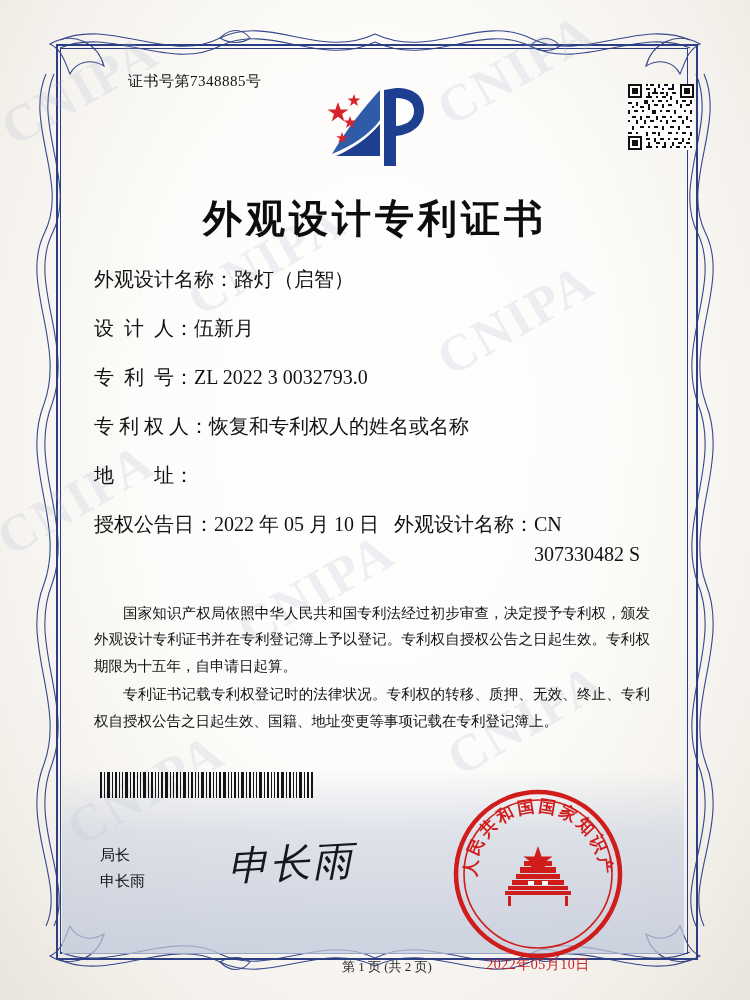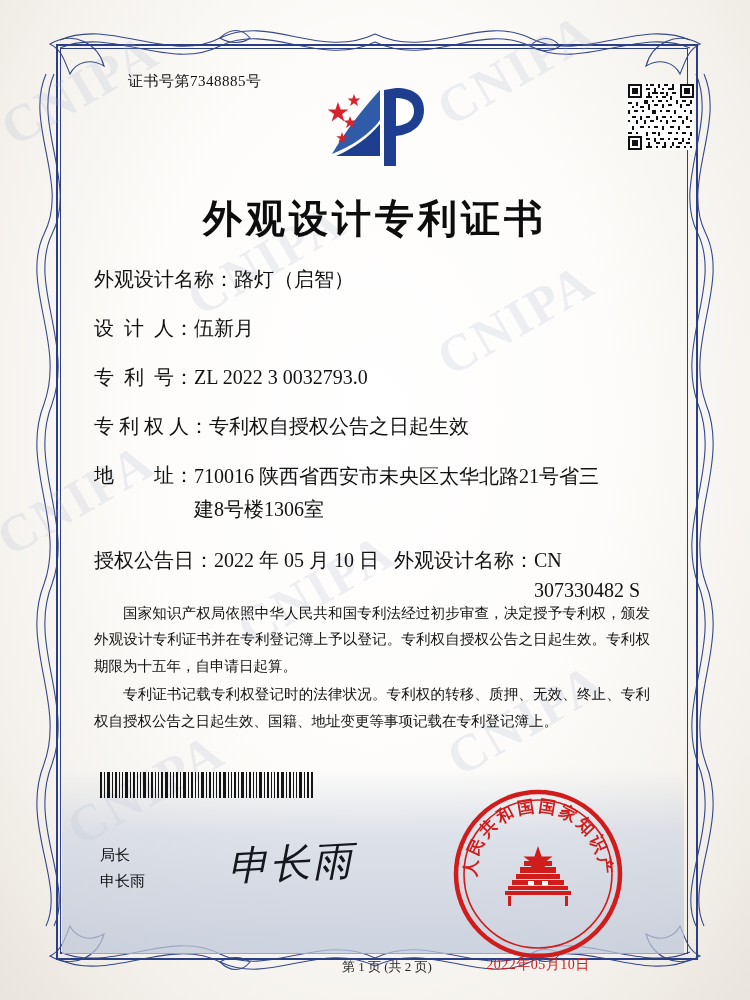--- a/index.html
+++ b/index.html
@@ -409,26 +409,25 @@
     </div>
 
     <div class="frow">
       <span class="flabel">专  利  号：</span>
       <span class="fvalue">ZL 2022 3 0032793.0</span>
     </div>
 
 
     <div class="frow">
       <span class="flabel">专 利 权 人：</span>
-      <span class="fvalue">专利权自授权公告之日起生效</span>
+      <span class="fvalue">恢复和专利权人的姓名或名称</span>
     </div>
 
     <div class="frow addr-wrap">
       <span class="flabel">地        址：</span>
-      <span class="fvalue addr-val">710016  陕西省西安市未央区太华北路21号省三建8号楼1306室</span>
     </div>
 
     <div class="frow-two">
       <span class="col-a">
         <span class="flabel">授权公告日：</span>
         <span class="fvalue">2022 年 05 月 10 日</span>
       </span>
       <span class="col-b">
         <span class="flabel">外观设计名称：</span>
         <span class="fvalue">CN 307330482 S</span>

